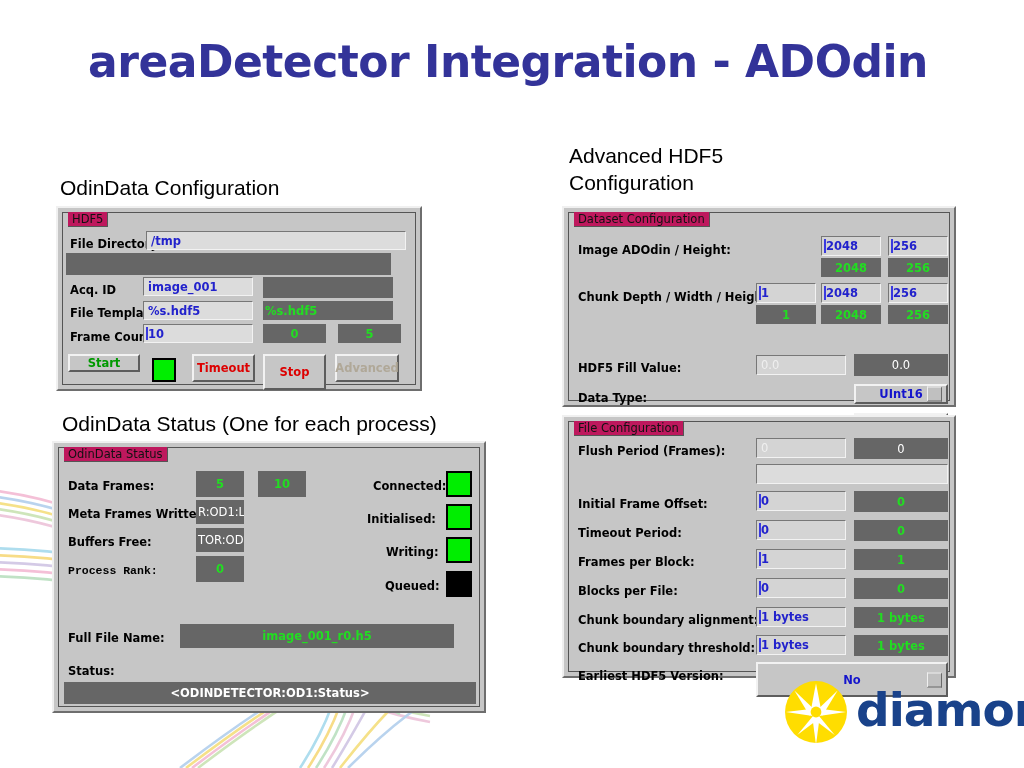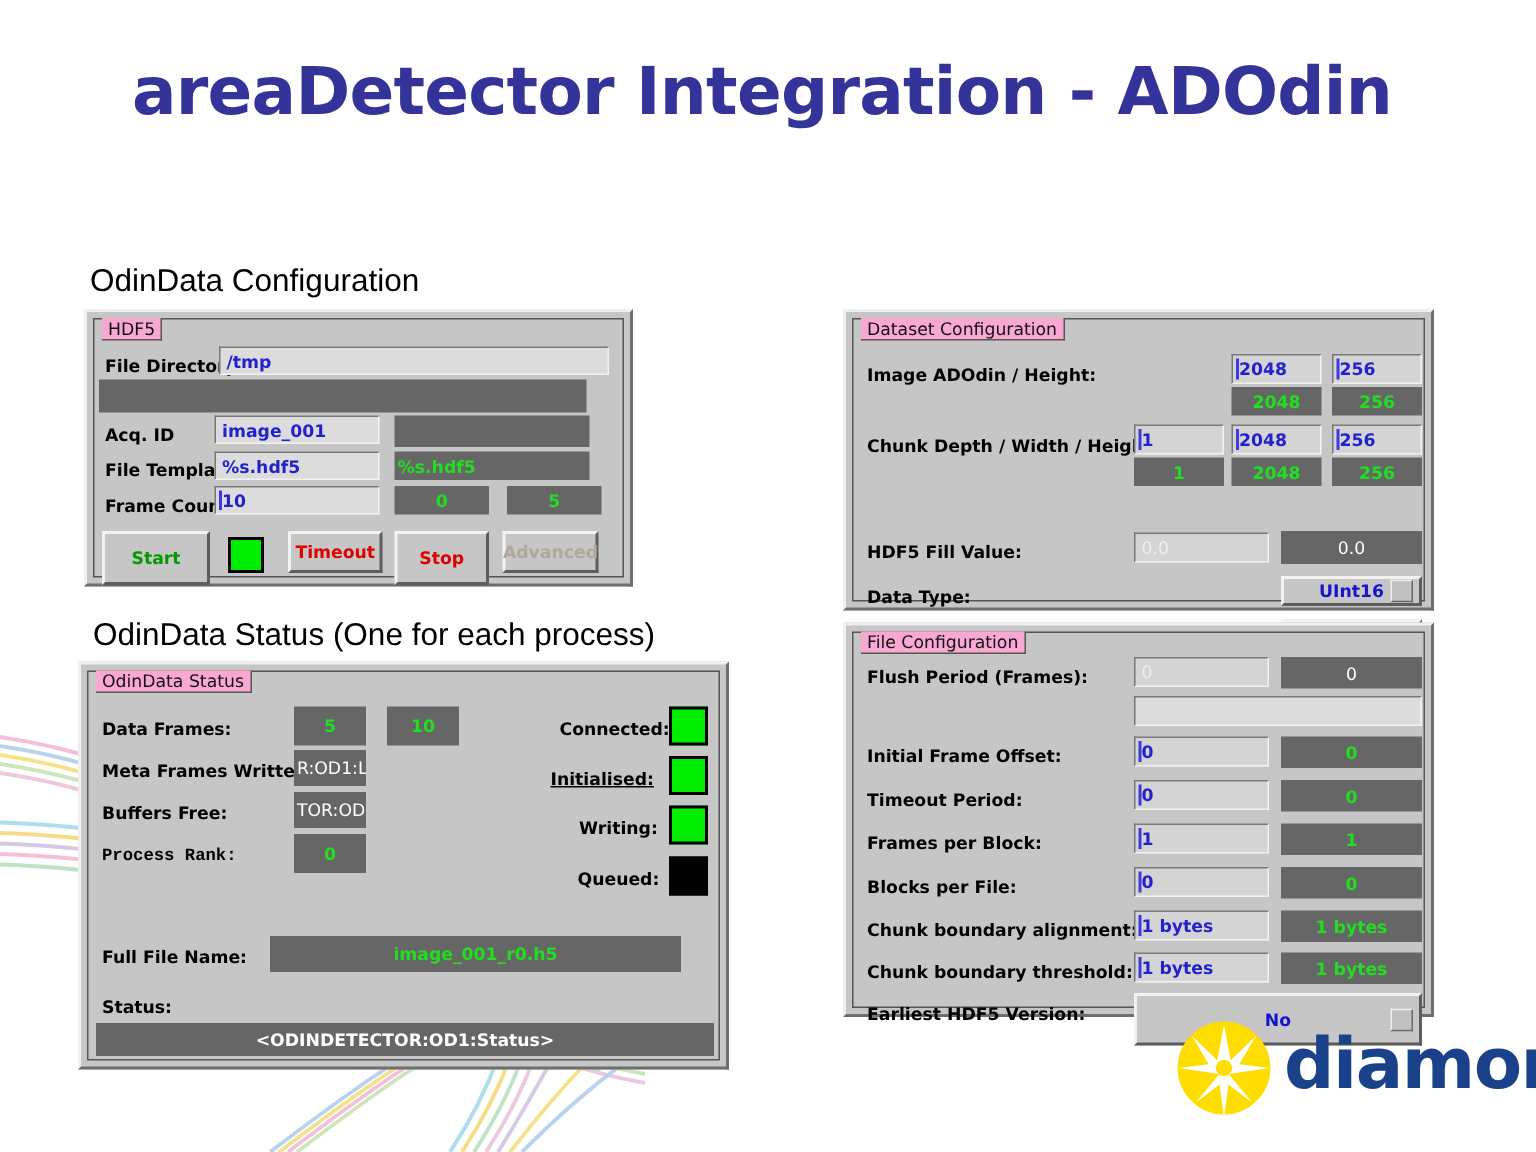--- a/index.html
+++ b/index.html
@@ -31,21 +31,21 @@
     position:absolute;background:#c6c6c6;
     border-top:2px solid #f0f0f0;border-left:2px solid #f0f0f0;
     border-right:2px solid #6e6e6e;border-bottom:2px solid #6e6e6e;
     box-sizing:border-box;z-index:2;
   }
   .panel-inner{
     position:absolute;left:4px;top:4px;right:4px;bottom:4px;
     border:1px solid #555;box-sizing:border-box;
   }
   .group-title{
-    position:absolute;background:#f9a8d4;padding:0 4px;
+    position:absolute;background:#be185d;padding:0 4px;
     font-size:11.5px;color:#111;white-space:nowrap;
     border-right:1px solid #555;border-bottom:1px solid #555;
     font-family:"DejaVu Sans","Liberation Sans",sans-serif;
   }
 
   .lbl{
     position:absolute;font-size:11.5px;font-weight:bold;color:#000;
     white-space:nowrap;line-height:1;
     font-family:"DejaVu Sans","Liberation Sans",sans-serif;
   }
@@ -144,20 +144,22 @@
     <path d="M340,338 C376,292 404,262 440,236" stroke="#f2d65c"></path>
     <path d="M348,338 C390,296 424,270 468,246" stroke="#9fc3e8"></path>
   </g>
 </svg>
 
 <div id="slide-title">areaDetector Integration - ADOdin</div>
 
 <div class="caption" id="cap-odindata-config">OdinData Configuration</div>
 
 <div class="caption" id="cap-advanced-hdf5">
+  <div>Advanced HDF5</div>
+  <div>Configuration</div>
 </div>
 
 <div class="caption" id="cap-odindata-status">OdinData Status (One for each process)</div>
 
 <div class="panel" style="left:56px;top:206px;width:366px;height:185px;">
   <div class="panel-inner"></div>
 
   <div class="group-title" style="left:10px;top:4px;">HDF5</div>
 
   <div class="lbl" style="left:12px;top:31px;">File Directory</div>
@@ -172,21 +174,21 @@
 
   <div class="lbl" style="left:12px;top:100px;">File Template</div>
   <div class="entry light" style="left:85px;top:93px;width:110px;height:19px;">%s.hdf5</div>
   <div class="rbv left" style="left:205px;top:93px;width:130px;height:19px;">%s.hdf5</div>
 
   <div class="lbl" style="left:12px;top:124px;">Frame Count</div>
   <div class="entry light caret" style="left:85px;top:116px;width:110px;height:19px;">10</div>
   <div class="rbv" style="left:205px;top:116px;width:63px;height:19px;">0</div>
   <div class="rbv" style="left:280px;top:116px;width:63px;height:19px;">5</div>
 
-  <div class="btn green" style="left:10px;top:146px;width:72px;height:36px;">Start</div>
+  <div class="btn green" style="left:10px;top:146px;width:72px;height:18px;">Start</div>
   <div class="led on" style="left:94px;top:150px;width:24px;height:24px;"></div>
   <div class="btn red" style="left:134px;top:146px;width:63px;height:28px;">Timeout</div>
   <div class="btn red" style="left:205px;top:146px;width:63px;height:36px;">Stop</div>
   <div class="btn disabled" style="left:277px;top:146px;width:64px;height:28px;">Advanced</div>
 </div>
 
 <div class="panel" style="left:52px;top:441px;width:434px;height:272px;">
   <div class="panel-inner"></div>
 
   <div class="group-title" style="left:10px;top:4px;">OdinData Status</div>
@@ -200,21 +202,21 @@
 
   <div class="lbl" style="left:14px;top:94px;">Buffers Free:</div>
   <div class="rbv white left" style="left:142px;top:85px;width:48px;height:24px;">TOR:OD1:</div>
 
   <div class="lbl" style="left:14px;top:122px;font-family:Liberation Mono, monospace;">Process Rank:</div>
   <div class="rbv" style="left:142px;top:113px;width:48px;height:26px;">0</div>
 
   <div class="lbl" style="left:319px;top:38px;">Connected:</div>
   <div class="led on" style="left:392px;top:28px;width:26px;height:26px;"></div>
 
-  <div class="lbl" style="left:313px;top:71px;text-decoration:underline;">Initialised:</div>
+  <div class="lbl" style="left:313px;top:71px;">Initialised:</div>
   <div class="led on" style="left:392px;top:61px;width:26px;height:26px;"></div>
 
   <div class="lbl" style="left:332px;top:104px;">Writing:</div>
   <div class="led on" style="left:392px;top:94px;width:26px;height:26px;"></div>
 
   <div class="lbl" style="left:331px;top:138px;">Queued:</div>
   <div class="led off" style="left:392px;top:128px;width:26px;height:26px;"></div>
 
   <div class="lbl" style="left:14px;top:190px;">Full File Name:</div>
   <div class="rbv" style="left:126px;top:181px;width:274px;height:24px;">image_001_r0.h5</div>

